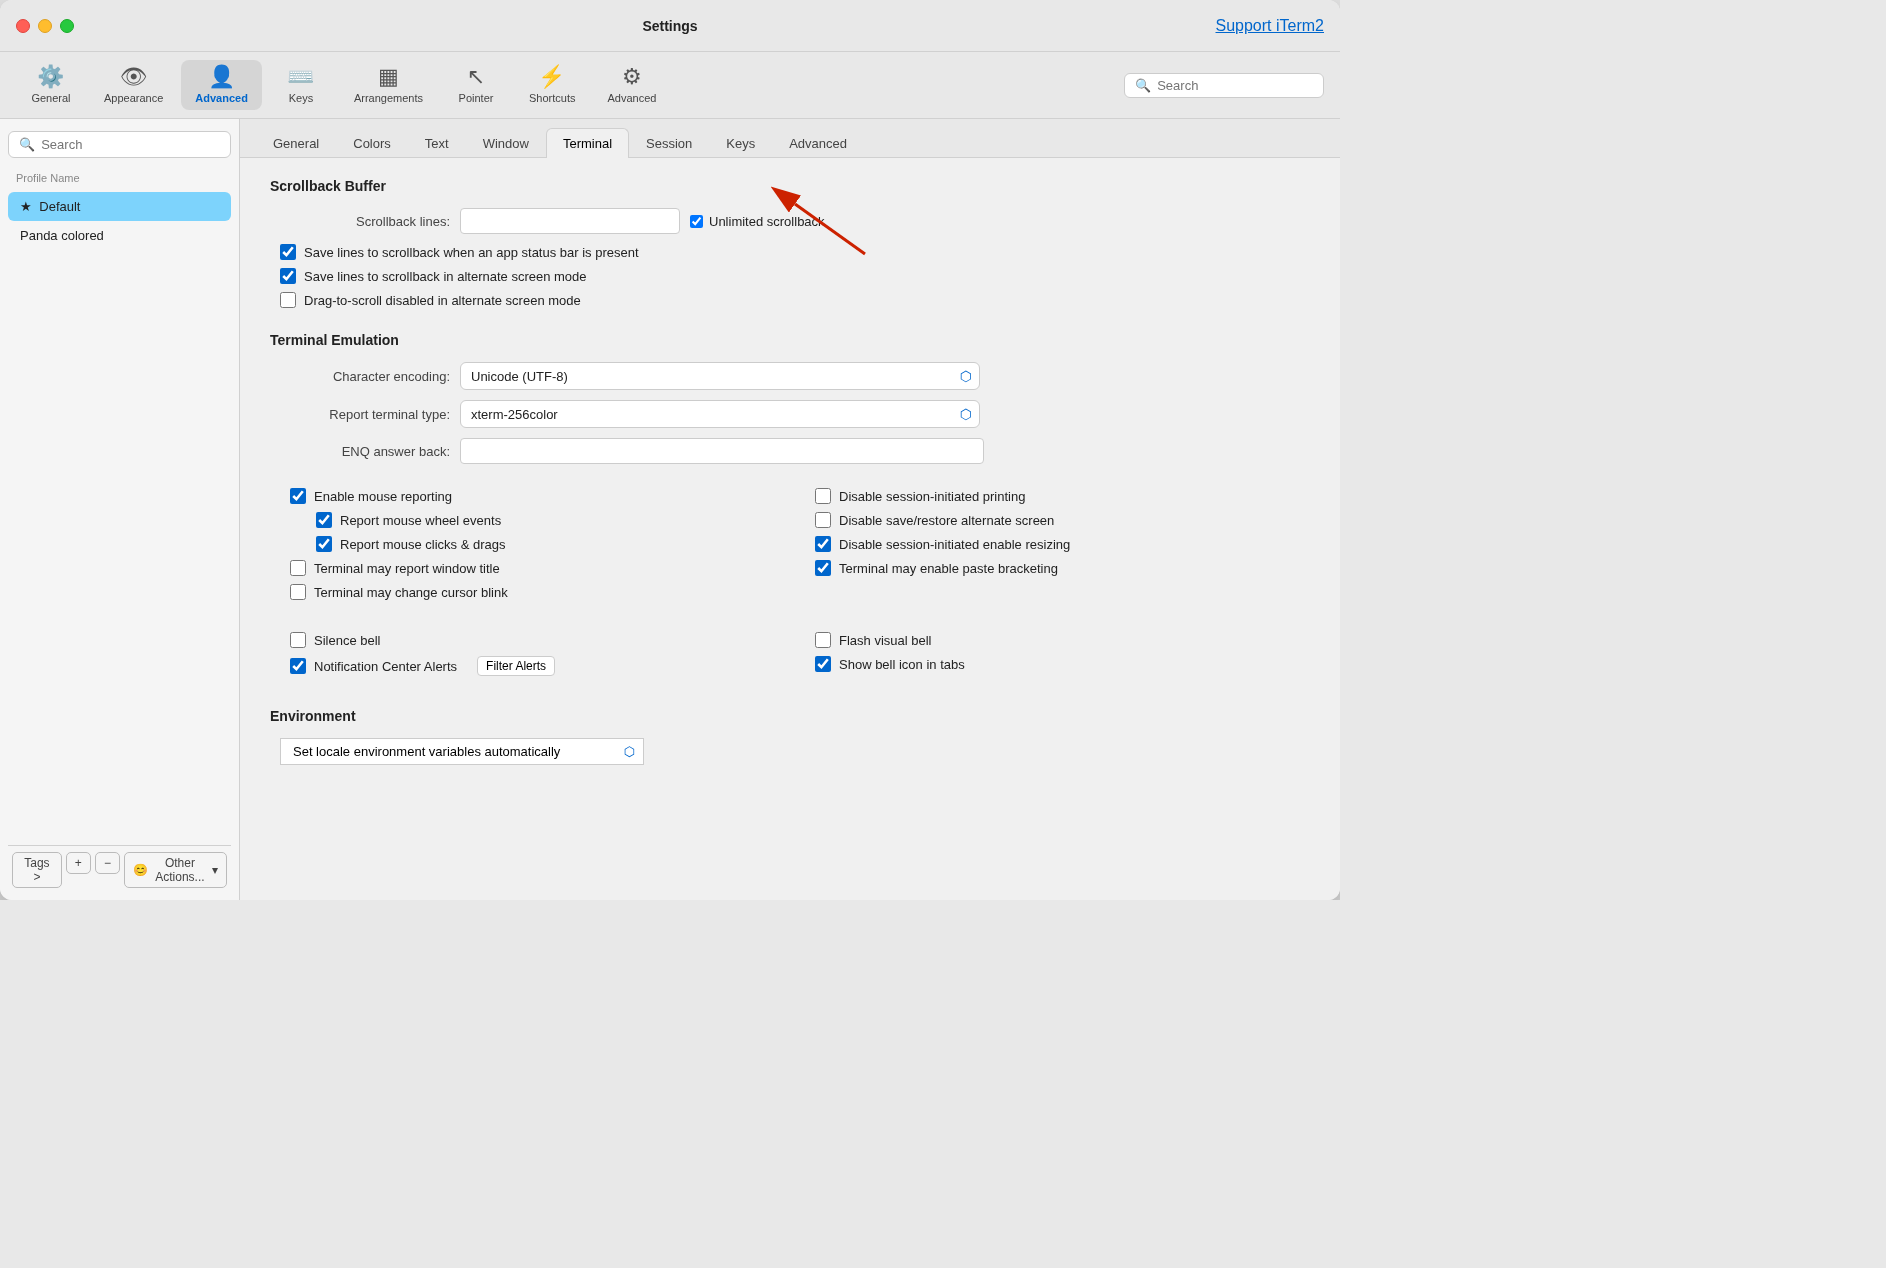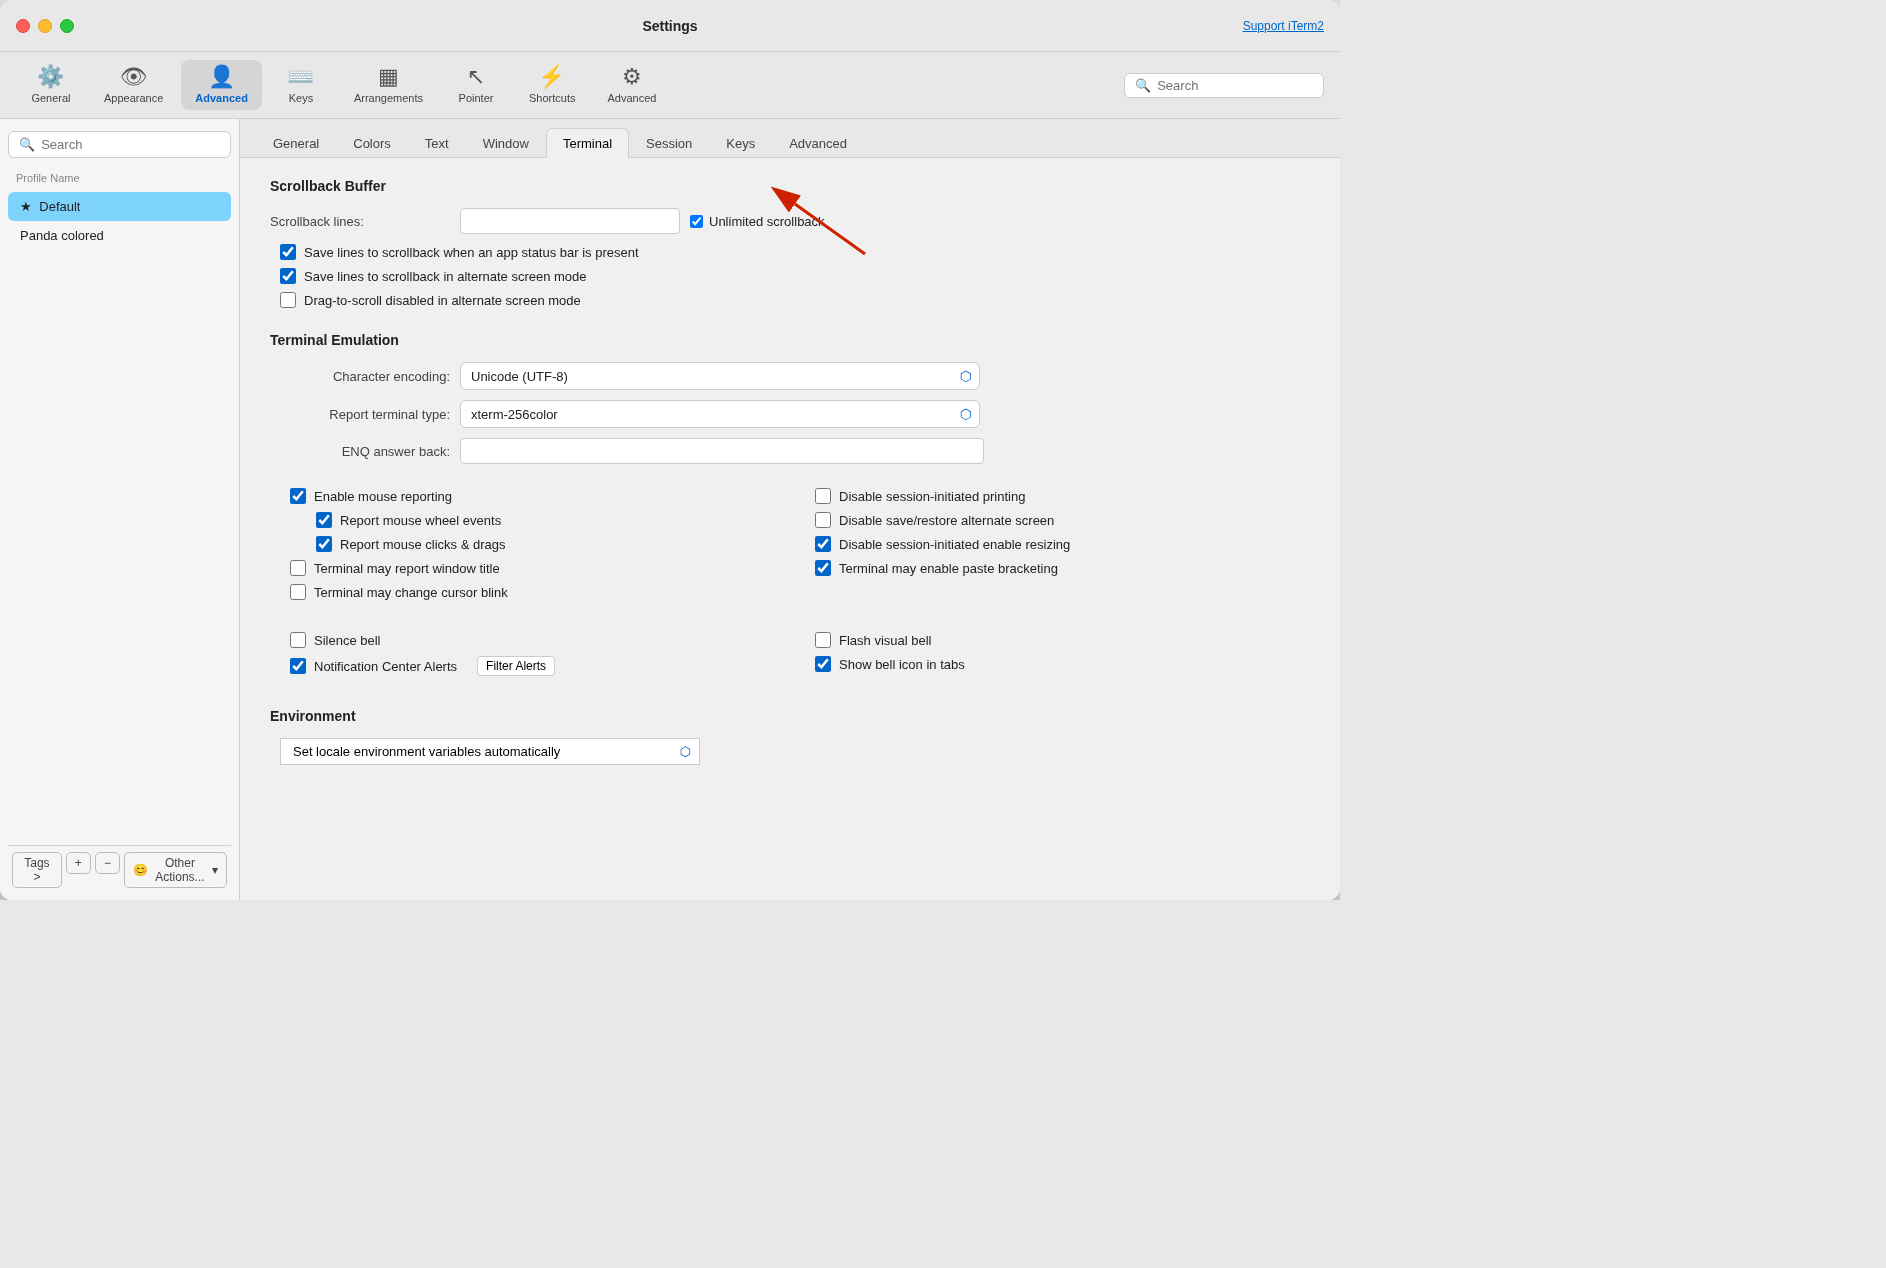--- a/index.html
+++ b/index.html
@@ -55,21 +55,21 @@
       left: 50%;
       transform: translateX(-50%);
       font-weight: 600;
       font-size: 14px;
       color: #222;
     }
     .support-link {
       margin-left: auto;
       color: #0066cc;
       text-decoration: underline;
-      font-size: 12px;
+      font-size: 16px;
       cursor: pointer;
     }
 
     
     .toolbar {
       background: #e8e8e8;
       border-bottom: 1px solid #d0d0d0;
       padding: 8px 16px;
       display: flex;
       align-items: center;
@@ -392,21 +392,21 @@
       display: flex;
       align-items: flex-end;
       gap: 6px;
       background: white;
       border: 1px solid #ccc;
       border-radius: 0;
       padding: 5px 30px 5px 12px;
       font-size: 13px;
       cursor: pointer;
       position: relative;
-      width: 420px;
+      width: 364px;
     }
     .set-locale-arrow {
       position: absolute;
       right: 8px;
       color: #0066cc;
     }
   </style>
 </head>
 <body>
 
@@ -501,21 +501,21 @@
         <div class="sub-tab">Keys</div>
         <div class="sub-tab">Advanced</div>
       </div>
 
       <div class="settings-content">
 
         <div class="section">
           <div class="section-title">Scrollback Buffer</div>
 
           <div class="scrollback-row">
-            <span class="form-label" style="min-width:180px;text-align:left;">Scrollback lines:</span>
+            <span class="form-label" style="min-width:180px;text-align:right;">Scrollback lines:</span>
             <input type="text" class="text-input" value="" style="">
             <div class="relative-wrap" style="position:relative;">
               <div class="unlimited-cb">
                 <input type="checkbox" checked="" style="">
                 <span class="checkbox-label">Unlimited scrollback</span>
               </div>
 
               <svg class="red-arrow" width="120" height="80" viewBox="0 0 120 80">
                 <defs>
                   <marker id="arrowhead" markerWidth="10" markerHeight="7" refX="0" refY="3.5" orient="auto">

